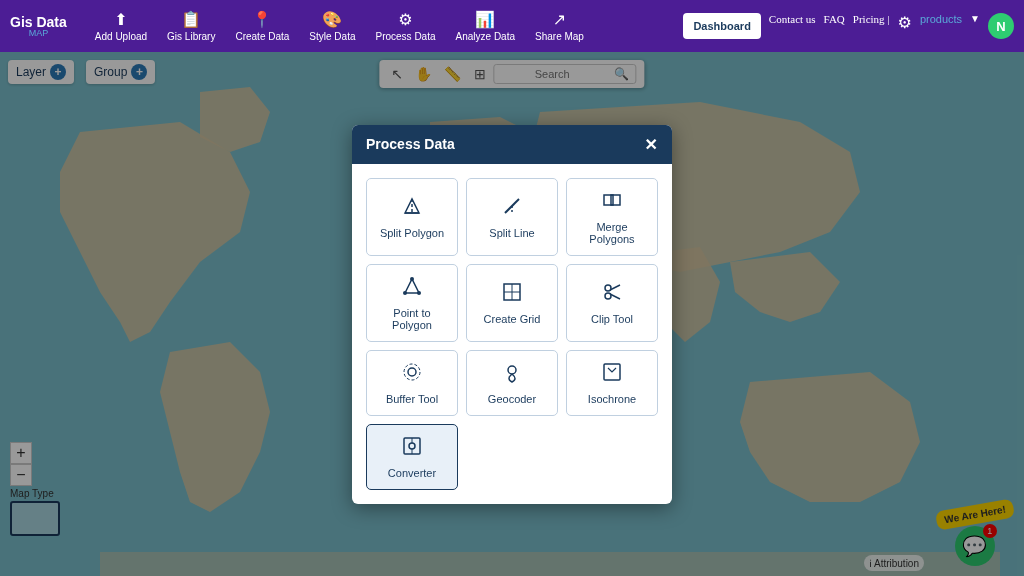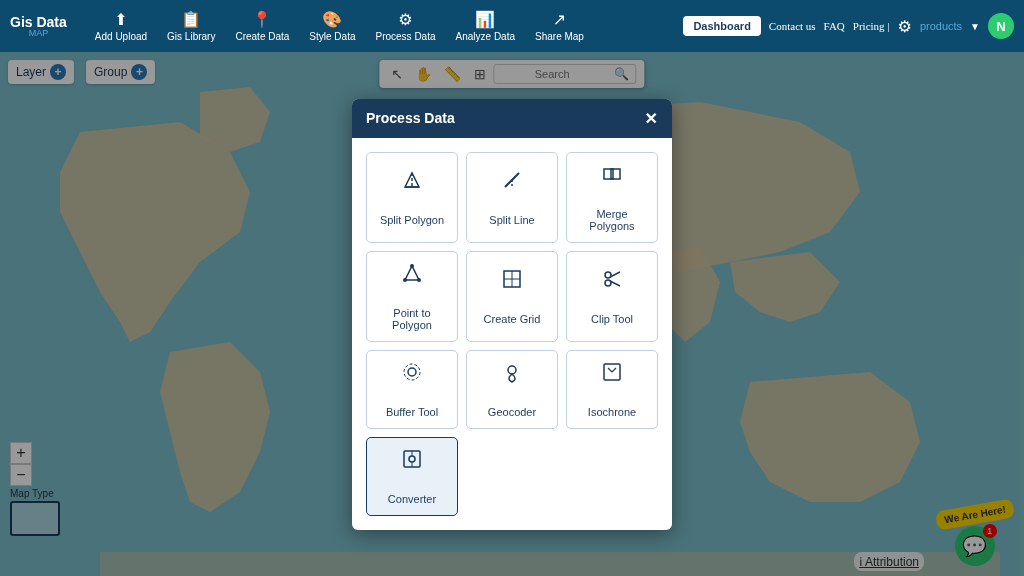--- a/index.html
+++ b/index.html
@@ -8,21 +8,21 @@
       height: 576px;
       overflow: hidden;
       font-family: Arial, sans-serif;
       font-size: 12px;
       background: #2d7a8a;
     }
 
     
     #navbar {
       height: 52px;
-      background: #0c4a6e;
+      background: #4c1d95;
       display: flex;
       align-items: center;
       padding: 0 10px;
       position: relative;
       z-index: 100;
     }
 
     #logo-area {
       display: flex;
       flex-direction: column;
@@ -61,21 +61,20 @@
       gap: 2px;
     }
 
     .nav-icon {
       font-size: 16px;
       color: white;
     }
 
     #nav-right {
       display: flex;
-      align-items: center;
       gap: 8px;
     }
 
     #dashboard-btn {
       background: white;
       color: #1a3a5c;
       border: none;
       border-radius: 4px;
       padding: 4px 10px;
       font-size: 11px;
@@ -249,26 +248,25 @@
       font-size: 16px;
       color: #333;
       line-height: 1;
     }
 
     
     #attribution {
       position: absolute;
       bottom: 5px;
       right: 100px;
-      font-size: 12px;
+      font-size: 10px;
       color: #333;
       background: rgba(255,255,255,0.8);
       padding: 1px 5px;
       border-radius: 8px;
-      text-decoration: underline;
     }
 
     
     #chat-widget {
       position: absolute;
       bottom: 10px;
       right: 10px;
       display: flex;
       flex-direction: column;
       align-items: center;
@@ -363,21 +361,21 @@
       flex-direction: column;
       align-items: center;
       justify-content: center;
       border: 1px solid #c0d0e0;
       border-radius: 5px;
       padding: 10px 6px;
       cursor: pointer;
       background: white;
       font-size: 11px;
       color: #1a3a5c;
-      gap: 18px;
+      gap: 5px;
       text-align: center;
       min-height: 55px;
     }
 
     .tool-icon {
       font-size: 18px;
       color: #1a3a5c;
     }
   </style>
 </head>

